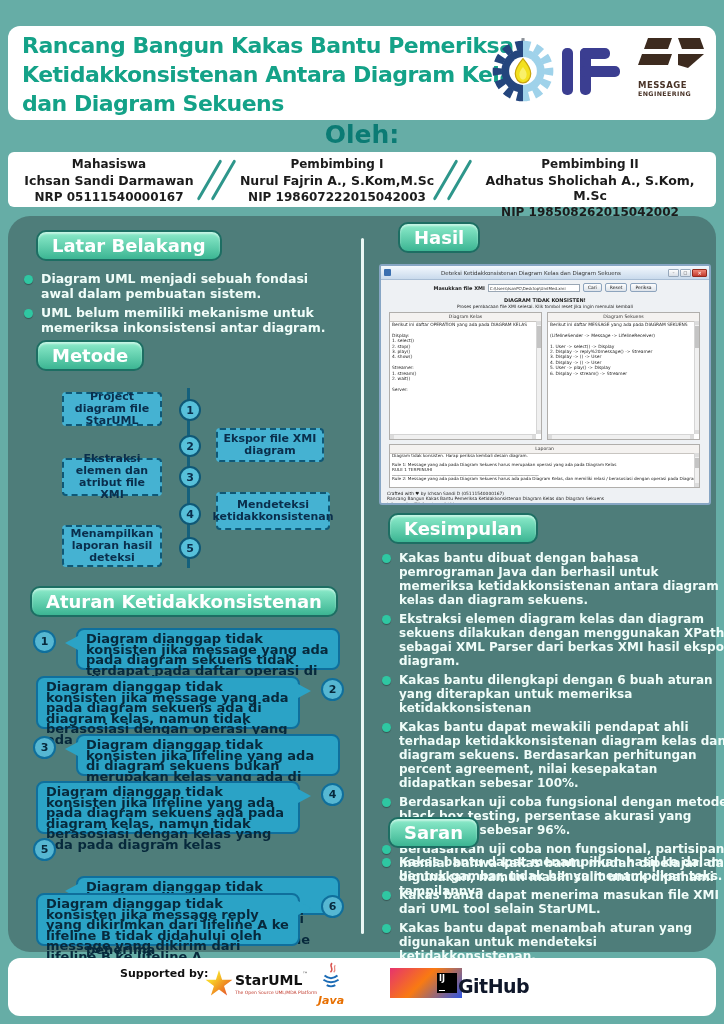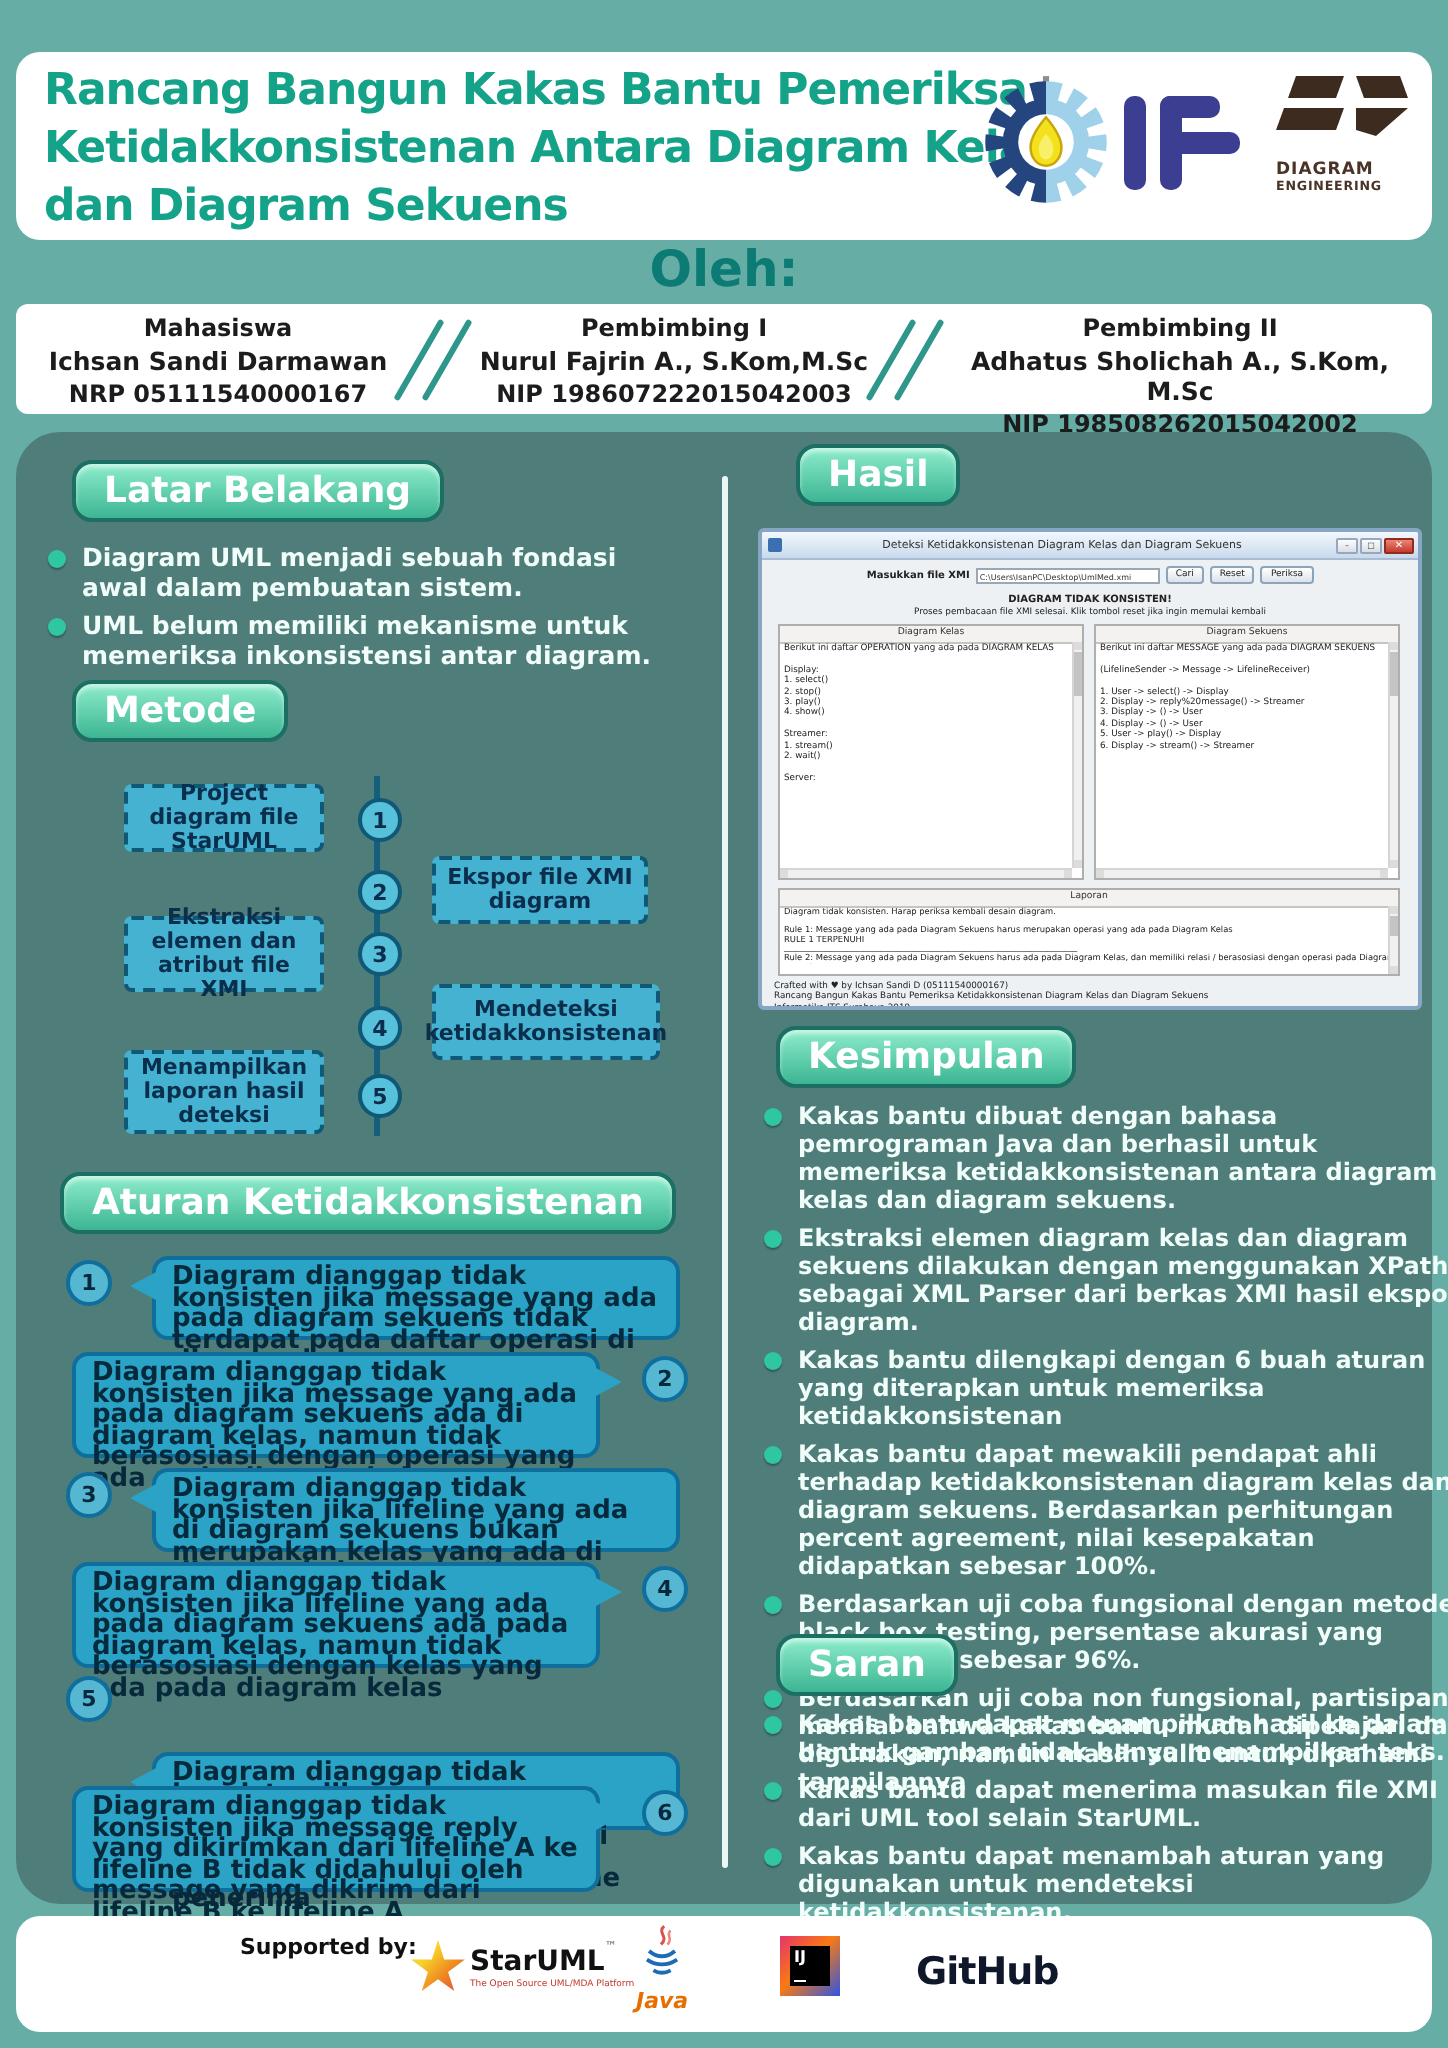--- a/index.html
+++ b/index.html
@@ -63,21 +63,21 @@
   .winfoot{position:absolute;left:6px;top:225px;font-size:4.4px;line-height:5.4px;color:#222;white-space:pre-line;}
 
   
   .footer-bar{left:8px;top:958px;width:708px;height:58px;background:#ffffff;border-radius:12px;}
   .supported{left:120px;top:967px;font-size:11px;font-weight:bold;color:#111;}
   .star{width:28px;height:28px;background:linear-gradient(135deg,#f8d22a 30%,#ef8c22 60%,#e03a3a);clip-path:polygon(50% 0%,61% 35%,98% 35%,68% 57%,79% 91%,50% 70%,21% 91%,32% 57%,2% 35%,39% 35%);}
   .staruml-text{font-size:14px;font-weight:bold;color:#111;}
   .tm{font-size:6px;color:#555;vertical-align:top;}
   .staruml-tag{font-size:4.5px;color:#c0392b;margin-top:1px;}
   .java-text{font-size:11px;font-weight:bold;font-style:italic;color:#e76f00;}
-  .ij-box{width:30px;height:30px;background:linear-gradient(135deg,#e6336e,#f97a12 45%,#2e55e2);display:flex;align-items:center;justify-content:center;}
+  .ij-box{width:30px;height:30px;background:linear-gradient(135deg,#e6336e,#f97a12 45%,#2e55e2);display:flex;align-items:center;justify-content:center;padding-left:42px;}
   .ij-inner{width:20px;height:20px;background:#000;color:#fff;font-size:8px;font-weight:bold;position:relative;padding:1px 0 0 2px;box-sizing:border-box;}
   .ij-inner::after{content:"";position:absolute;left:2px;bottom:2px;width:6px;height:1.5px;background:#fff;}
   .github-text{font-size:19px;font-weight:800;color:#0f172a;letter-spacing:-0.5px;}
   .selogo-txt1{font-size:8.5px;font-weight:bold;color:#4a3428;letter-spacing:0.5px;}
   .selogo-txt2{font-size:6.3px;font-weight:bold;color:#4a3428;letter-spacing:0.4px;}
 </style>
 </head>
 <body>
 
 <div id="poster">
@@ -109,21 +109,21 @@
     </svg>
   </div>
 
   <div class="abs" style="left:638px;top:36px;z-index:3;width:74px;text-align:left;">
     <svg width="70" height="40" viewBox="0 0 70 40">
       <polygon points="10,2 34,2 30,13 6,13" fill="#3d2b1f"></polygon>
       <polygon points="40,2 62,2 66,13 44,13" fill="#3d2b1f"></polygon>
       <polygon points="4,18 34,18 30,29 0,29" fill="#3d2b1f"></polygon>
       <polygon points="40,18 66,18 50,32 40,29" fill="#3d2b1f"></polygon>
     </svg>
-    <div class="selogo-txt1">DIAGRAM</div>
+    <div class="selogo-txt1">MESSAGE</div>
     <div class="selogo-txt2">ENGINEERING</div>
   </div>
 
   <div class="abs oleh">Oleh:</div>
 
   <div class="abs people-band"></div>
   <div class="abs person" style="left:14px;width:190px;">
     <div class="role">Mahasiswa</div>
     <div class="pname">Ichsan Sandi Darmawan</div>
     <div class="pid">NRP 05111540000167</div>

